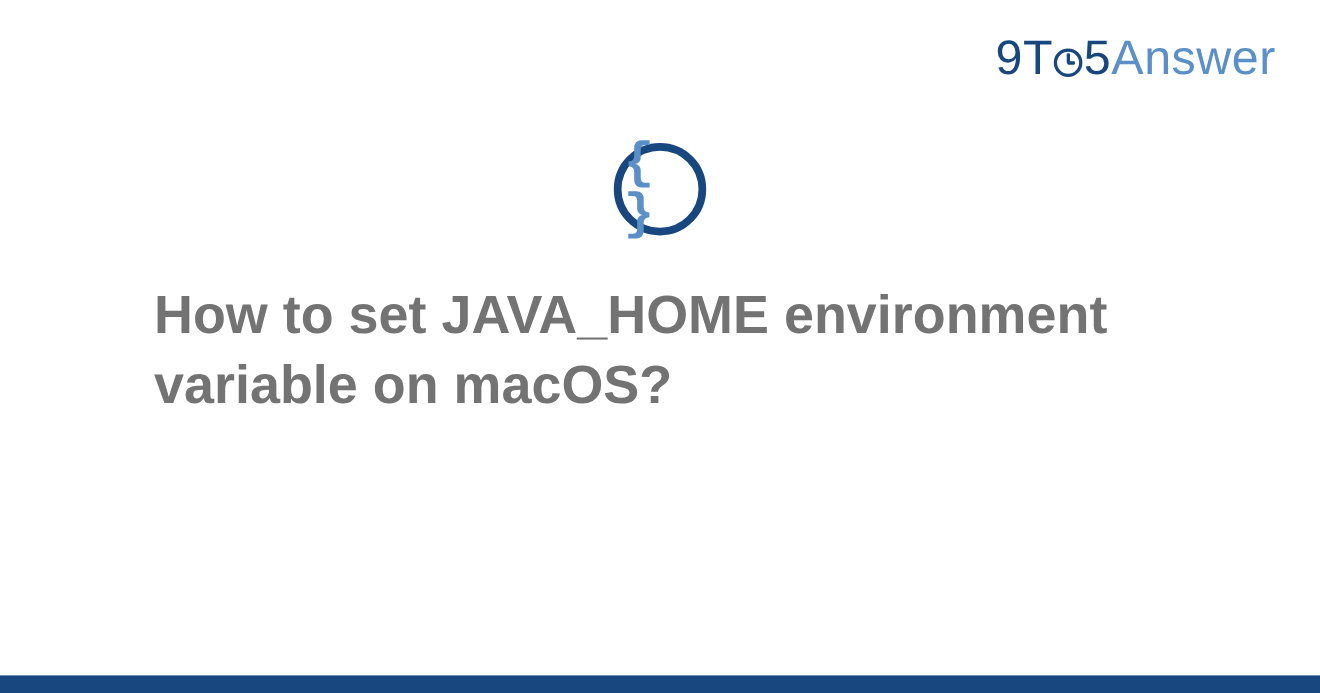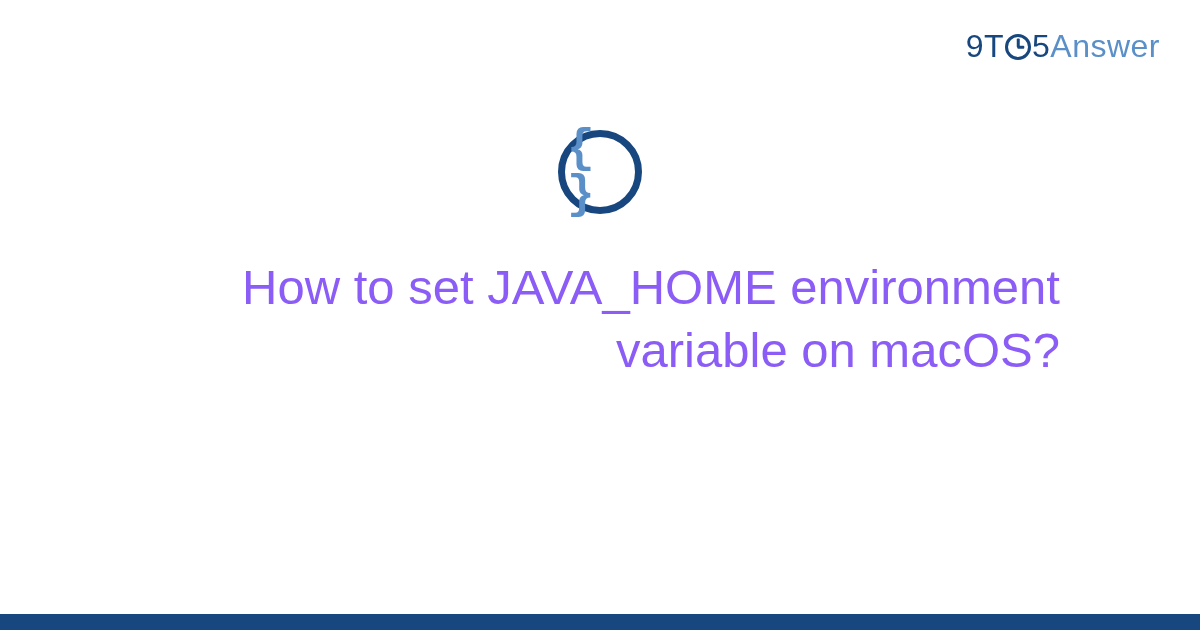--- a/index.html
+++ b/index.html
@@ -12,21 +12,21 @@
       height: 630px;
       background: #ffffff;
       font-family: Arial, Helvetica, sans-serif;
       position: relative;
       overflow: hidden;
     }
     .logo {
       position: absolute;
       top: 28px;
       right: 40px;
-      font-size: 32px;
+      font-size: 44px;
       font-weight: 400;
       letter-spacing: 0.5px;
     }
     .logo .nine-t {
       color: #17477e;
       font-weight: 500;
     }
     .logo .clock-o {
       display: inline-block;
       width: 26px;
@@ -90,23 +90,23 @@
       font-size: 46px;
       font-weight: 700;
       color: #5a8fc7;
       letter-spacing: 6px;
       line-height: 1;
       font-family: 'Courier New', monospace;
       transform: translateX(2px);
     }
     .title {
       font-size: 49px;
-      font-weight: 400;
-      color: #8b5cf6;
-      text-align: right;
+      font-weight: 700;
+      color: #737373;
+      text-align: left;
       line-height: 1.28;
       max-width: 960px;
       padding: 0 20px;
     }
     .bottom-bar {
       position: absolute;
       bottom: 0;
       left: 0;
       right: 0;
       height: 16px;

